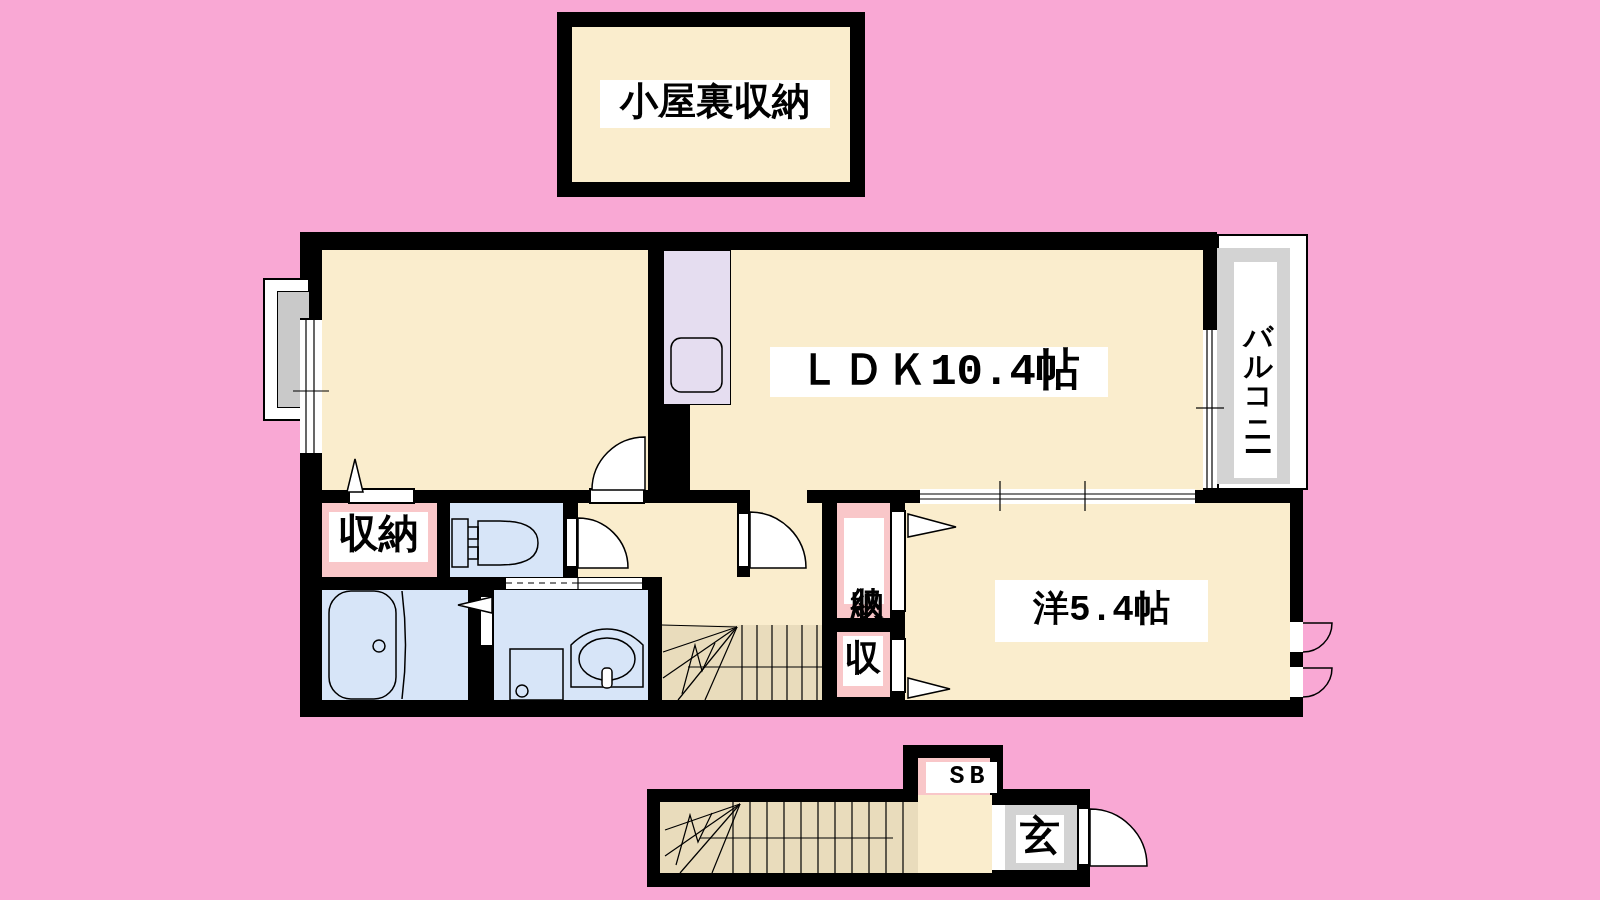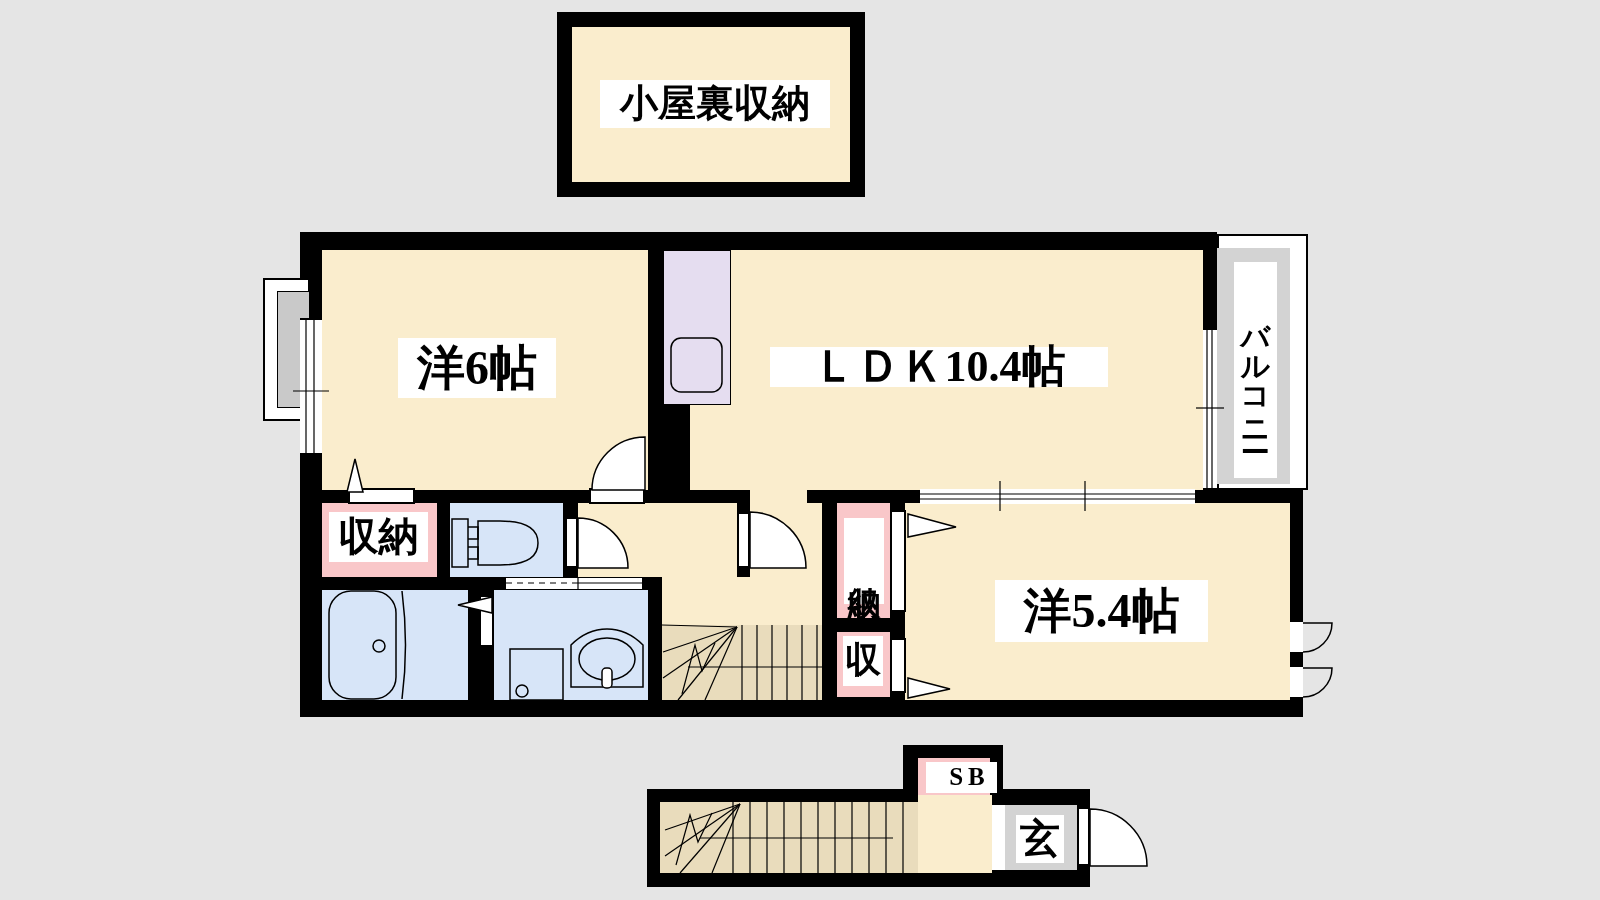--- a/index.html
+++ b/index.html
@@ -1,18 +1,18 @@
 <!DOCTYPE html>
 <html><head>
 <meta charset="utf-8">
 <style>
   html,body{margin:0;padding:0;background:#fff;}
   #canvas{
-    position:relative;width:1600px;height:900px;background:#e5e5e5;overflow:hidden;
-    font-family:Liberation Serif, serif;
+    position:relative;width:1600px;height:900px;background:#f9a8d4;overflow:hidden;
+    font-family:Liberation Mono, monospace;
   }
   .wall{position:absolute;background:#000;}
   .room{position:absolute;}
   .white{position:absolute;background:#fff;}
   .leaf{position:absolute;background:#fff;border:2px solid #000;box-sizing:border-box;}
   .outline{position:absolute;background:#fff;border:2px solid #000;box-sizing:border-box;}
   svg.overlay{position:absolute;left:0;top:0;pointer-events:none;}
   .label{
     position:absolute;background:#fff;color:#000;display:flex;
     align-items:center;justify-content:center;font-weight:bold;
@@ -200,31 +200,30 @@
           <line x1="740" y1="804" x2="665" y2="856"></line>
         <line x1="740" y1="804" x2="680" y2="873"></line>
           <line x1="740" y1="804" x2="712" y2="873"></line>
         <polyline points="676,865 690,815 698,842 712,813"></polyline>
       </g>
     </g>
   </svg>
 
   <div class="label" style="left:600px;top:80px;width:230px;height:48px;font-size:38px;">小屋裏収納</div>
 
-  <div class="label" style="left:398px;top:338px;width:158px;height:60px;font-size:48px;">洋6帖</div>
-
-  <div class="label" style="left:770px;top:347px;width:338px;height:40px;font-size:44px;text-align:right;">ＬＤＫ10.4帖</div>
+
+  <div class="label" style="left:770px;top:347px;width:338px;height:50px;font-size:44px;text-align:right;">ＬＤＫ10.4帖</div>
 
   <div class="label vert" style="left:1234px;top:262px;width:43px;height:216px;font-size:29px;">バルコニー</div>
 
   <div class="label" style="left:329px;top:512px;width:99px;height:50px;font-size:40px;">収納</div>
 
   <div class="label vert" style="left:844px;top:518px;width:40px;height:86px;font-size:33px;">収納</div>
 
   <div class="label" style="left:843px;top:636px;width:40px;height:50px;font-size:36px;">収</div>
 
-  <div class="label" style="left:995px;top:580px;width:213px;height:62px;font-size:48px;">洋5.4帖</div>
+  <div class="label" style="left:995px;top:580px;width:213px;height:62px;font-size:36px;">洋5.4帖</div>
 
   <div class="label" style="left:926px;top:762px;width:55px;height:31px;font-size:25px;letter-spacing:5px;padding-left:16px;">SB</div>
 
   <div class="label" style="left:1016px;top:815px;width:48px;height:48px;font-size:40px;">玄</div>
 
 </div>
 
 </body></html>

